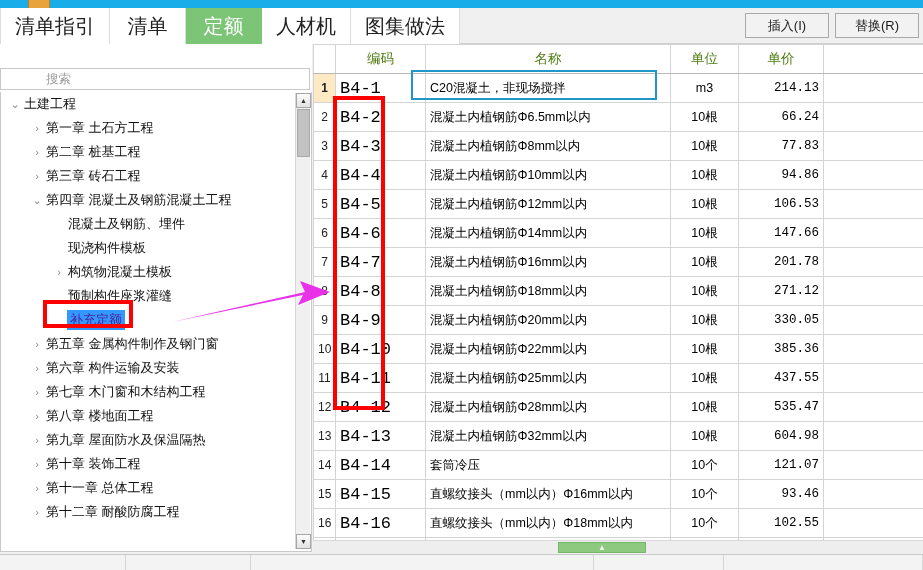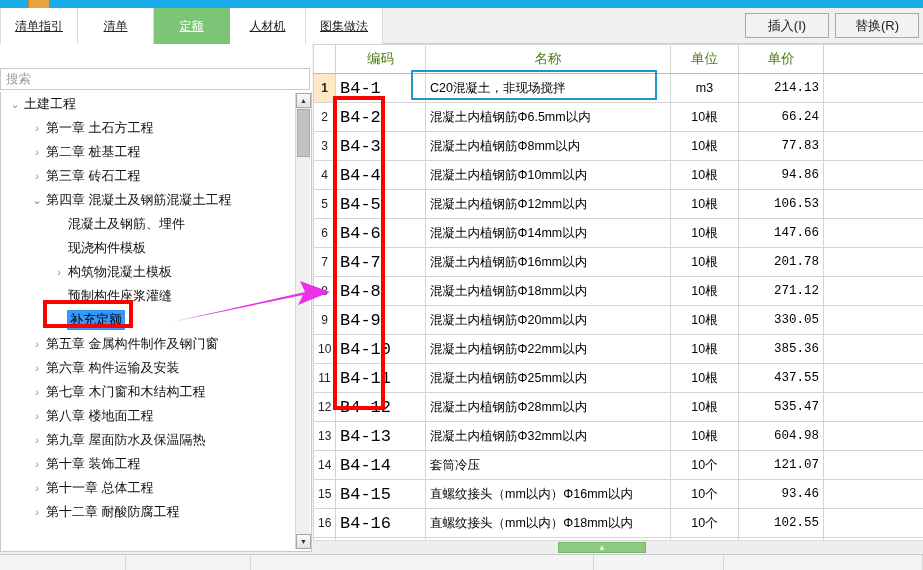--- a/index.html
+++ b/index.html
@@ -34,23 +34,22 @@
     position: absolute; left: 0; top: 8px; width: 923px; height: 36px;
     background: #f0f0f0;
     border-bottom: 1px solid #cfcfcf;
   }
   .tabs { position: absolute; left: 0; top: 0; height: 36px; display: flex; }
   .tab {
     height: 36px; min-width: 76px; padding: 0 14px;
     display: flex; align-items: center; justify-content: center;
     background: #ffffff;
     border-right: 1px solid #dcdcdc;
-    font-size: 12px; color: #222; white-space: nowrap;
+    font-size: 20px; color: #222; white-space: nowrap;
     cursor: pointer;
-    text-decoration: underline;
   }
   .tab:first-child { border-left: 1px solid #dcdcdc; }
   .tab.active { background: #7cc576; color: #ffffff; border-right-color: #7cc576; }
 
   .topbuttons { position: absolute; right: 4px; top: 5px; display: flex; gap: 6px; }
   .topbtn {
     height: 25px; min-width: 84px; padding: 0 10px;
     display: flex; align-items: center; justify-content: center;
     background: #f2f2f2;
     border: 1px solid #a9a9a9;
@@ -72,21 +71,21 @@
     flex: 1; padding-left: 4px; font-size: 12.5px; color: #111;
     white-space: nowrap; overflow: hidden;
   }
   .combo-arrow {
     width: 18px; height: 20px; display: flex; align-items: center; justify-content: center;
     color: #666; font-size: 8px; cursor: pointer;
   }
   .searchbox {
     position: absolute; left: 0; top: 24px; width: 310px; height: 22px;
     border: 1px solid #c9c9c9; background: #ffffff;
-    display: flex; align-items: center;
+    display: flex; align-items: center; padding-left: 40px;
   }
   .searchbox .ph { padding-left: 5px; font-size: 12.5px; color: #9b9b9b; }
 
   .treewrap {
     position: absolute; left: 0; top: 48px; width: 312px; height: 460px;
     border: 1px solid #c9c9c9; border-top: none; background: #ffffff;
     overflow: hidden;
   }
   .tree {
     position: absolute; left: 0; top: 0; width: 295px; height: 458px;
@@ -94,21 +93,21 @@
   }
   .tnode {
     position: relative; height: 24px; display: flex; align-items: center;
     font-size: 13px; color: #111; white-space: nowrap; cursor: pointer;
   }
   .twist {
     width: 16px; text-align: center; color: #8d8d8d; font-size: 11px; flex: none;
   }
   .tlabel { padding-left: 1px; }
   .tnode.selected .tlabel {
-    background: #3399ff; color: #000000; padding: 1px 3px;
+    background: #3399ff; color: #4c1d95; padding: 1px 3px;
   }
 
   
   .lscroll {
     position: absolute; right: 1px; top: 1px; width: 15px; height: 456px;
     background: #f0f0f0; border-left: 1px solid #d6d6d6;
   }
   .lscroll .arrow {
     position: absolute; left: 0; width: 15px; height: 15px;
     background: linear-gradient(#fbfbfb,#e2e2e2);

